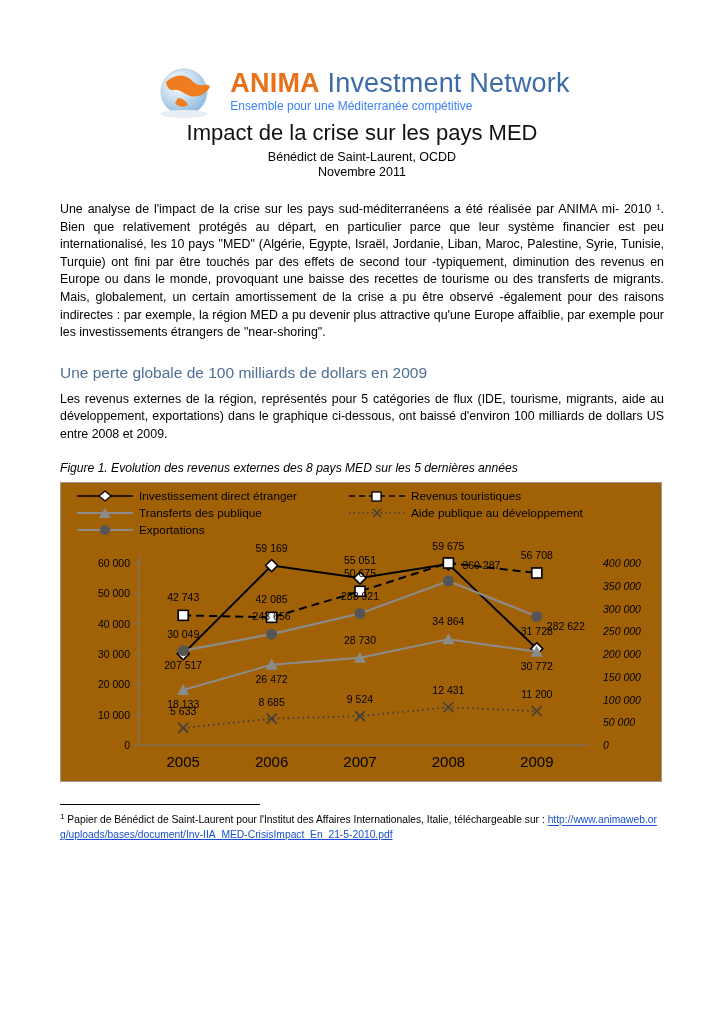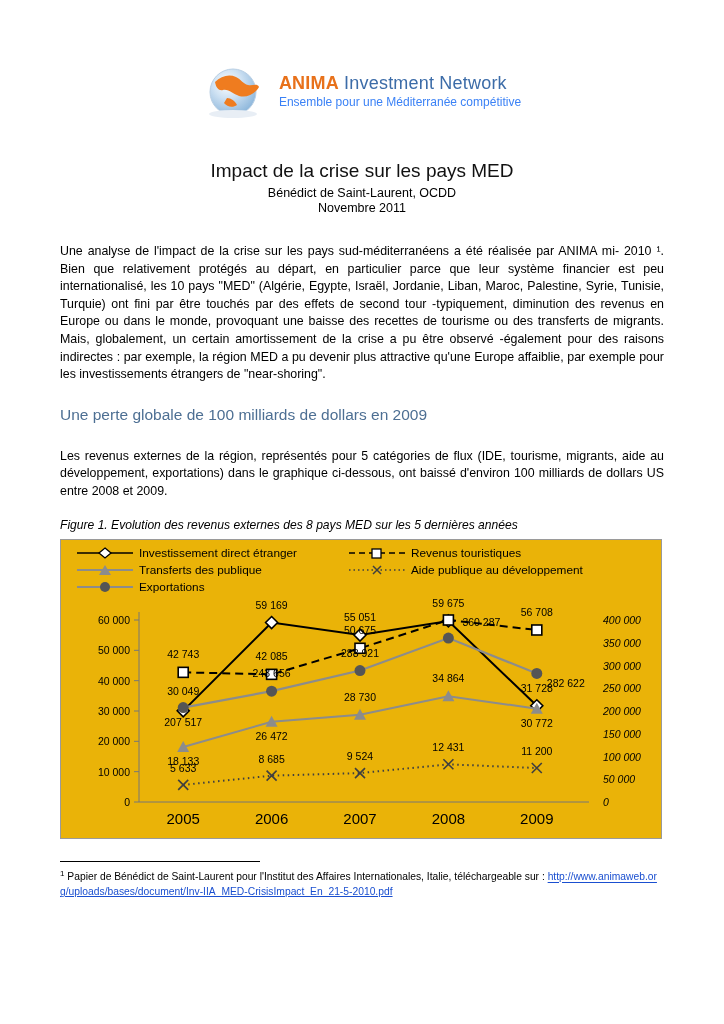--- a/index.html
+++ b/index.html
@@ -33,66 +33,65 @@
   .logo-mark {
     width: 62px;
     height: 58px;
     position: relative;
     flex: 0 0 auto;
   }
   .logo-text {
     line-height: 1.05;
   }
   .logo-title {
-    font-size: 18px;
+    font-size: 27px;
     color: #3c6ca8;
     letter-spacing: 0.2px;
   }
   .logo-title .anima {
     color: #e8711a;
     font-weight: bold;
   }
   .logo-sub {
     font-size: 12px;
     color: #3b82f6;
     margin-top: 3px;
   }
 
   
   .doc-title {
     text-align: center;
-    font-size: 19px;
-    margin-top: 40px;
+    font-size: 22px;
     color: #111;
   }
   .doc-author, .doc-date {
     text-align: center;
     font-size: 12.5px;
     margin-top: 4px;
   }
   .doc-date { margin-top: 1px; }
 
   
   .para {
     font-size: 12.4px;
     line-height: 1.42;
     text-align: justify;
-    margin-top: 28px;
+    margin-top: 22px;
   }
 
   .section-title {
     font-size: 15.5px;
     color: #4d6f93;
     margin-top: 22px;
   }
   .para2 {
     font-size: 12.4px;
     line-height: 1.42;
     text-align: justify;
-    margin-top: 24px;
+    margin-top: 9px;
   }
 
   .fig-caption {
     font-size: 12.1px;
     font-style: italic;
     margin-top: 17px;
     line-height: 1.3;
   }
   .fig-sources {
     font-size: 9.6px;
@@ -103,21 +102,21 @@
   }
 
   
   .chart-box {
     margin-top: 6px;
     border: 1px solid #9a9a9a;
     width: 602px;
     height: 300px;
     position: relative;
     box-sizing: border-box;
-    background: #eab308;
+    background: #a16207;
   }
   .legend {
     position: absolute;
     left: 16px;
     top: 6px;
     right: 10px;
     font-size: 11.6px;
   }
   .legend-row {
     display: flex;

